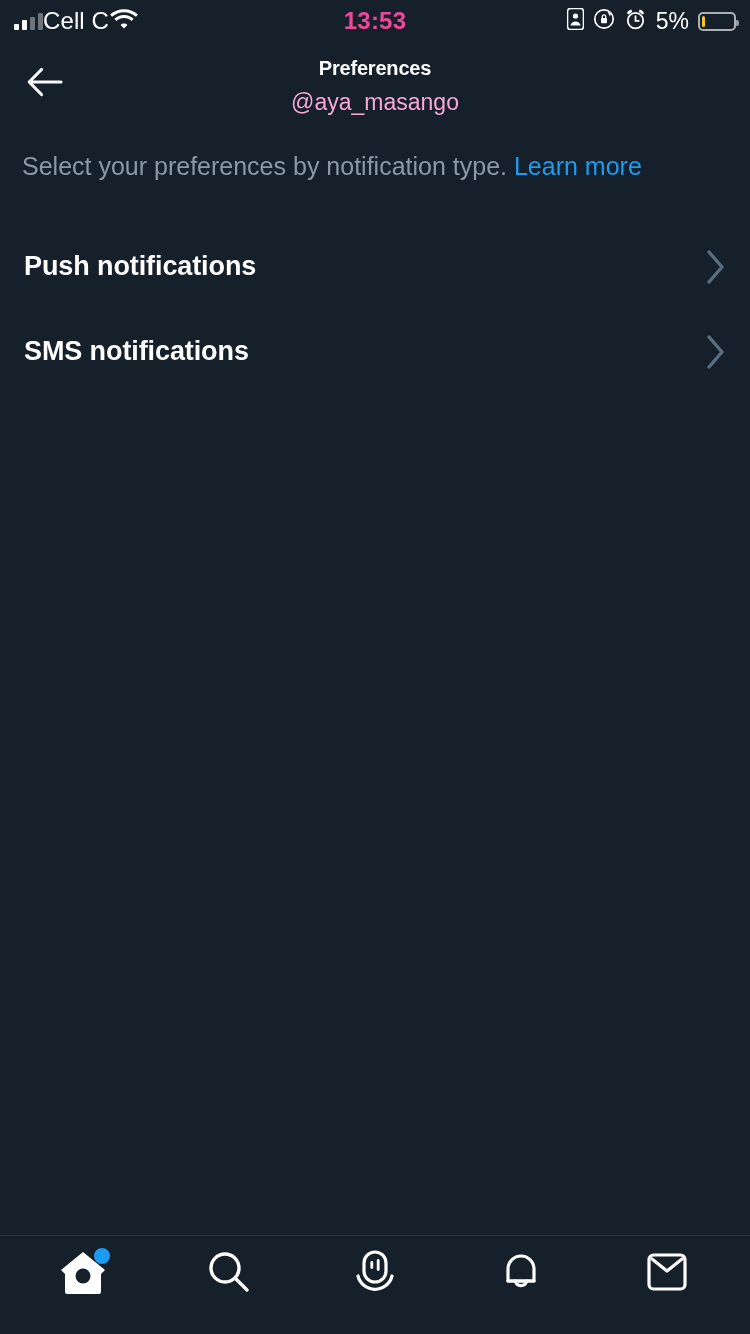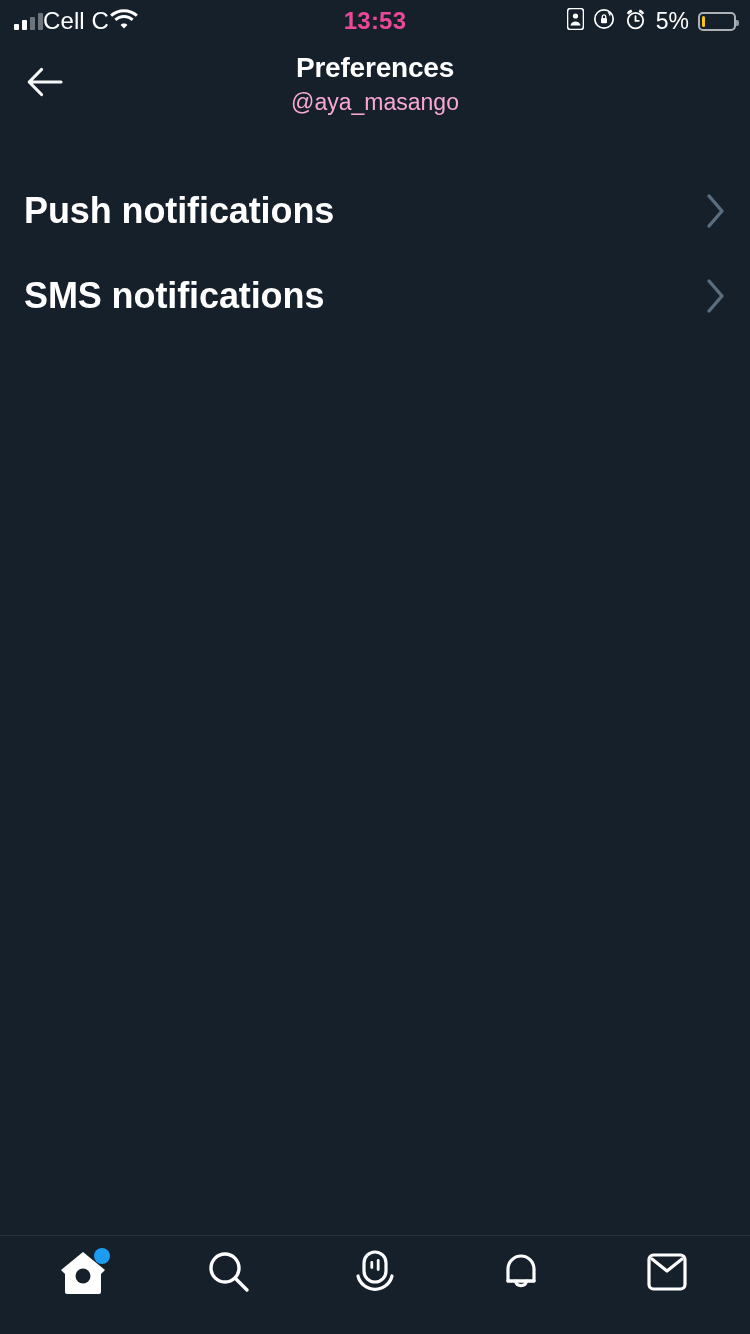--- a/index.html
+++ b/index.html
@@ -78,21 +78,21 @@
     width:56px; height:56px;
     display:flex; align-items:center; justify-content:center;
     cursor:pointer;
   }
   .head-titles {
     width:100%;
     display:flex; flex-direction:column; align-items:center;
     padding-top:6px;
   }
   .head-title {
-    font-size:28px; font-weight:700; color:#fff;
+    font-size:20px; font-weight:700; color:#fff;
     letter-spacing:-0.2px; line-height:36px;
   }
   .head-sub {
     font-size:23px; font-weight:400; color:#f9a8d4;
     line-height:30px; margin-top:1px;
   }
 
   
   .desc {
     flex:0 0 auto;
@@ -106,21 +106,21 @@
 
   
   .list { flex:1 1 auto; padding-top:42px; }
   .row {
     height:85px;
     display:flex; align-items:center; justify-content:space-between;
     padding:0 22px 0 24px;
     cursor:pointer;
   }
   .row-label {
-    font-size:36px; font-weight:700; color:#FFFFFF;
+    font-size:27px; font-weight:700; color:#FFFFFF;
     letter-spacing:-0.1px;
   }
   .chev { flex:0 0 auto; display:flex; align-items:center; }
 
   
   .tabbar {
     flex:0 0 98px;
     border-top:1px solid #25323D;
     display:flex; align-items:center;
     padding:0 10px 22px 10px;
@@ -204,20 +204,24 @@
           <path d="M16.5 3.5L4.2 16l12.3 12.5M4.6 16H36" fill="none" stroke="#F7F9F9" stroke-width="3.2" stroke-linecap="round" stroke-linejoin="round"></path>
         </svg>
       </span>
     </div>
     <div class="head-titles">
       <div class="head-title">Preferences</div>
       <div class="head-sub">@aya_masango</div>
     </div>
   </div>
 
+  <div class="desc">
+    <span>Select your preferences by notification type.</span>
+    <span class="link" style="color: rgb(29, 155, 240);">Learn more</span>
+  </div>
 
   <div class="list">
 
     <div class="row">
       <span class="row-label">Push notifications</span>
       <span class="chev">
         <svg width="24" height="40" viewBox="0 0 24 40">
           <path d="M5 5l13 15L5 35" fill="none" stroke="#5B6E7F" stroke-width="3.4" stroke-linecap="round" stroke-linejoin="round"></path>
         </svg>
       </span>

